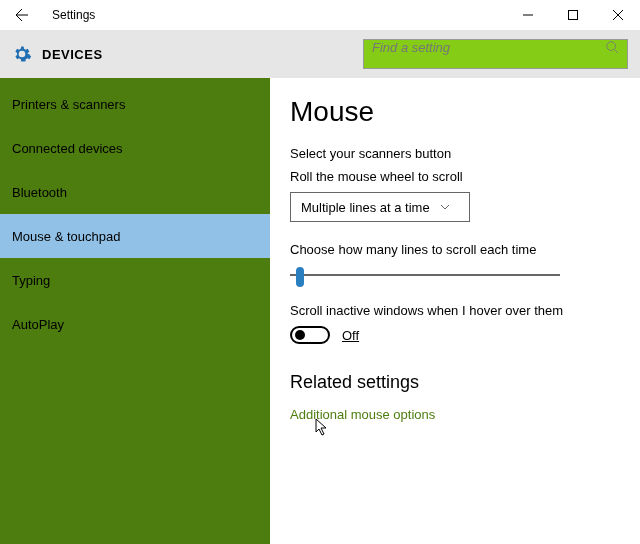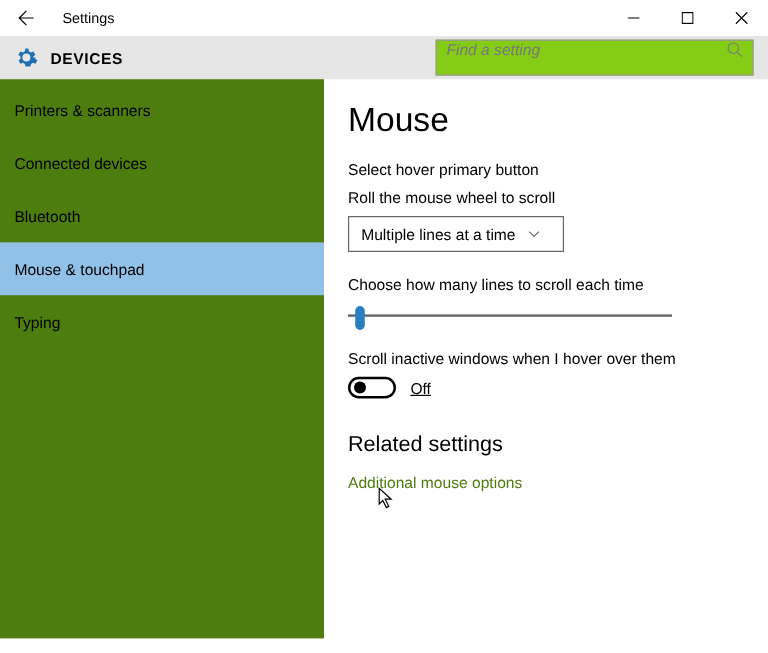--- a/index.html
+++ b/index.html
@@ -38,21 +38,21 @@
   }
   .window-btn {
     width: 45px;
     height: 30px;
     display: flex;
     align-items: center;
     justify-content: center;
     cursor: pointer;
   }
   .header-row {
-    height: 36px;
+    height: 48px;
     background: #e6e6e6;
     display: flex;
     align-items: center;
     padding: 0 12px;
   }
   .gear {
     width: 20px;
     height: 20px;
     margin-right: 10px;
     color: #1f6fb2;
@@ -259,26 +259,29 @@
       </div>
     <div class="side-item">
         <span>Bluetooth</span>
       </div>
     <div class="side-item selected">
         <span>Mouse &amp; touchpad</span>
       </div>
     <div class="side-item">
         <span>Typing</span>
       </div>
+    <div class="side-item">
+        <span>AutoPlay</span>
+      </div>
   </div>
 
   <div class="main">
     <div class="h1">Mouse</div>
 
-    <div class="label">Select hover primary button</div>
+    <div class="label">Select your scanners button</div>
 
     <div class="label">Roll the mouse wheel to scroll</div>
     <div class="dropdown" style="min-width:180px">
       <span>Multiple lines at a time</span>
       <svg class="chev" width="10" height="6" viewBox="0 0 10 6">
           <path d="M1 1 L5 5 L9 1" stroke="#666" fill="none" stroke-width="1"></path>
         </svg>
     </div>
 
     <div class="label">Choose how many lines to scroll each time</div>

